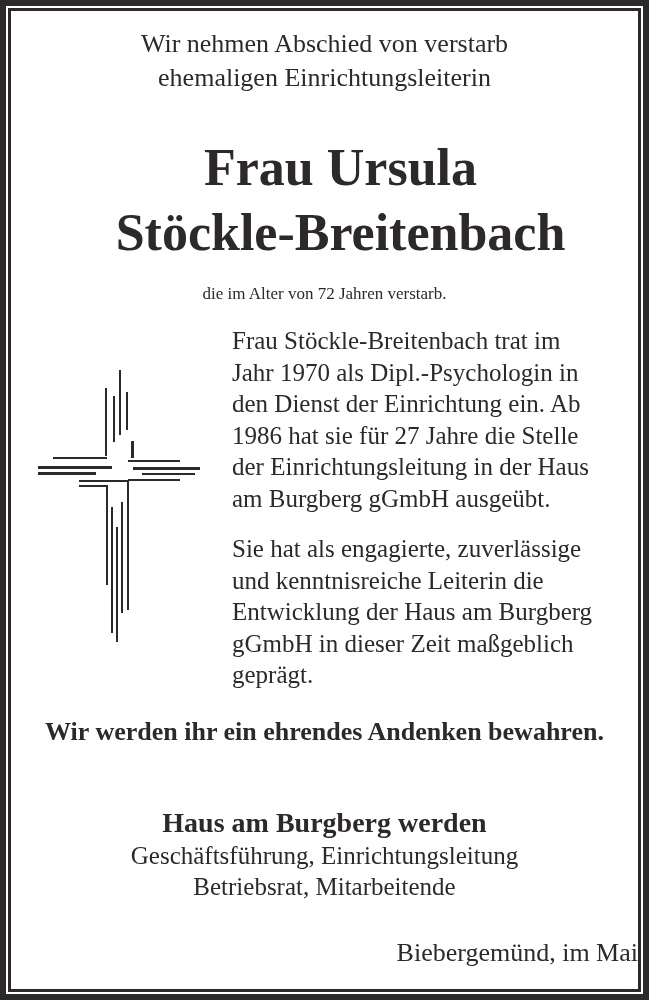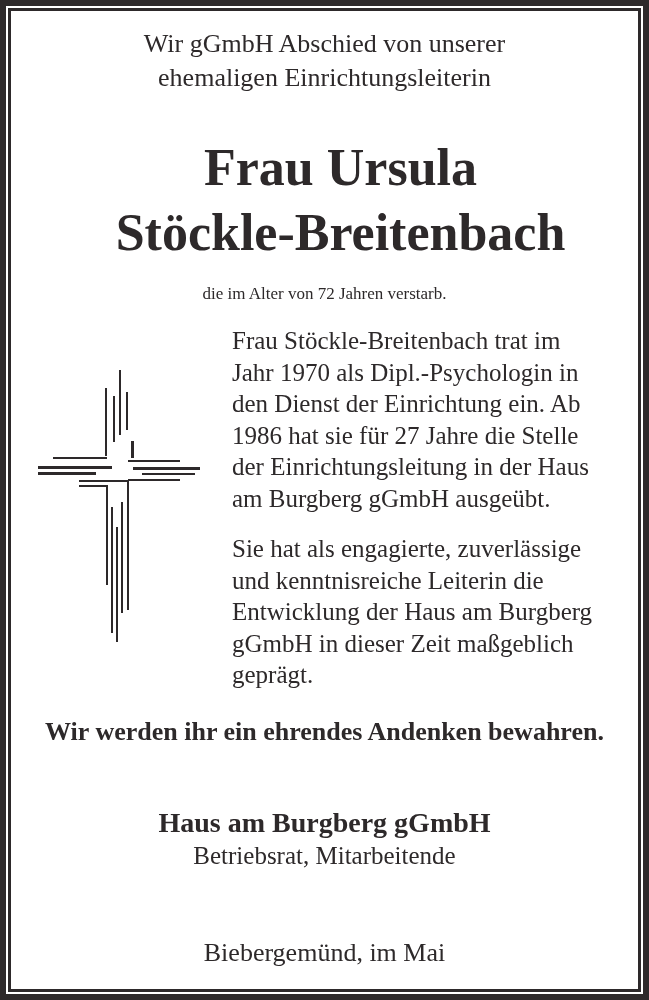--- a/index.html
+++ b/index.html
@@ -87,32 +87,33 @@
   }
   .signature .sig-line {
     display: block;
     font-size: 25px;
     line-height: 31px;
   }
   .place-date {
     top: 925px;
     font-size: 26px;
     line-height: 34px;
+    text-align: right;
   }
   .cross-wrap svg line { stroke: #2d292a; }
 </style>
 </head>
 <body>
 
 <div class="frame-outer">
   <div class="frame-inner">
     <div class="content">
 
       <div class="centered intro">
-        <div>Wir gGmbH Abschied von unserer</div>
+        <div>Wir nehmen Abschied von verstarb</div>
         <div>ehemaligen Einrichtungsleiterin</div>
       </div>
 
       <h1 class="centered name">
         <div>Frau Ursula</div>
         <div>Stöckle-Breitenbach</div>
       </h1>
 
       <div class="centered sub">die im Alter von 72 Jahren verstarb.</div>
 
@@ -156,21 +157,22 @@
 Entwicklung der Haus am Burgberg
 gGmbH in dieser Zeit maßgeblich
 geprägt.</p>
       </div>
 
       <div class="centered memorial">
         <div>Wir werden ihr ein ehrendes Andenken bewahren.</div>
       </div>
 
       <div class="centered signature">
-        <span class="org">Haus am Burgberg gGmbH</span>
+        <span class="org">Haus am Burgberg werden</span>
+        <span class="sig-line">Geschäftsführung, Einrichtungsleitung</span>
         <span class="sig-line">Betriebsrat, Mitarbeitende</span>
       </div>
 
       <div class="centered place-date">Biebergemünd, im Mai</div>
 
     </div>
   </div>
 </div>
 
 </body></html>

